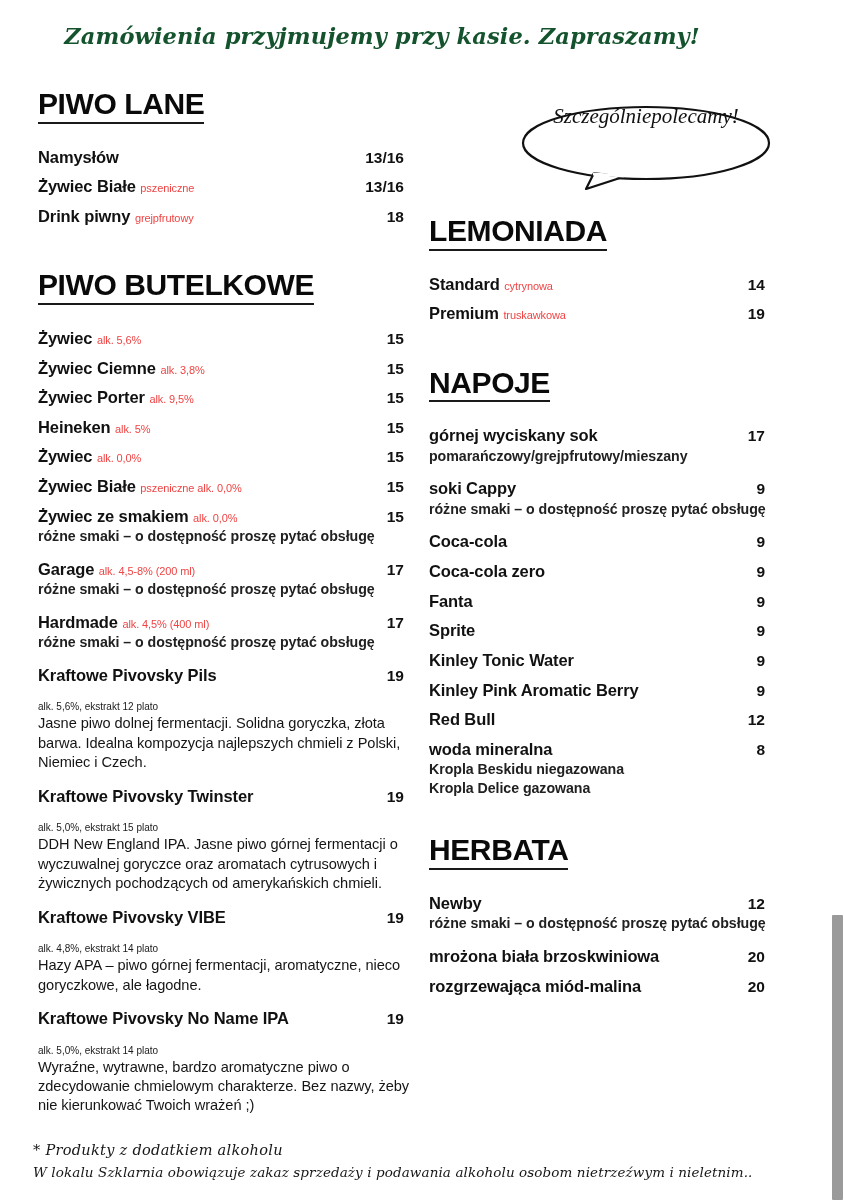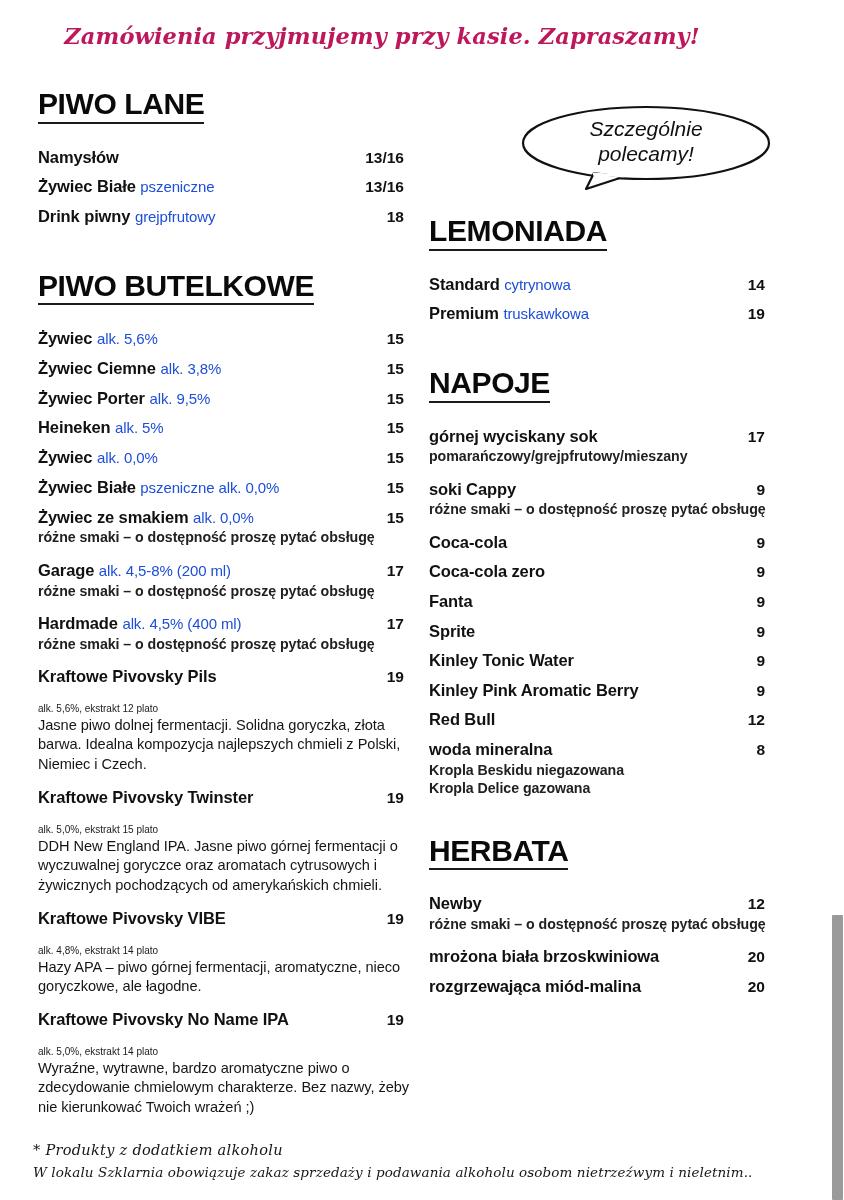--- a/index.html
+++ b/index.html
@@ -30,21 +30,21 @@
   .headline {
     position: absolute;
     left: 0; top: 23px;
     width: 764px;
     text-align: center;
     font-family: "DejaVu Serif", serif;
     font-style: italic;
     font-weight: bold;
     font-size: 22.5px;
     letter-spacing: 0.1px;
-    color: #be185d;
+    color: #14532d;
     white-space: nowrap;
   }
 
   
   .col-left {
     position: absolute;
     left: 38px;
     top: 88px;
     width: 372px;
   }
@@ -87,22 +87,22 @@
   }
   .item-name {
     font-size: 16.5px;
     font-weight: bold;
     color: #111111;
     letter-spacing: -0.1px;
     line-height: 1.25;
   }
   .item-name .sub {
     font-weight: normal;
-    font-size: 15px;
-    color: #1d4ed8;
+    font-size: 11px;
+    color: #ef4444;
   }
   .item-price {
     font-size: 15.5px;
     font-weight: bold;
     color: #111111;
     white-space: nowrap;
     flex: 0 0 auto;
     text-align: right;
   }
   
@@ -144,24 +144,24 @@
     width: 252px;
     height: 86px;
   }
   .bubble svg { display: block; }
   .bubble-text {
     position: absolute;
     left: 0; top: 0;
     width: 252px;
     height: 76px;
     display: flex;
-    flex-direction: column;
-    align-items: center;
+    flex-direction: row;
+    align-items: flex-start;
     justify-content: center;
-    font-family: Liberation Sans, sans-serif;
+    font-family: Liberation Serif, serif;
     font-style: italic;
     font-size: 21px;
     line-height: 1.18;
     color: #101010;
     pointer-events: none;
   }
 
   
   .footer {
     position: absolute;

